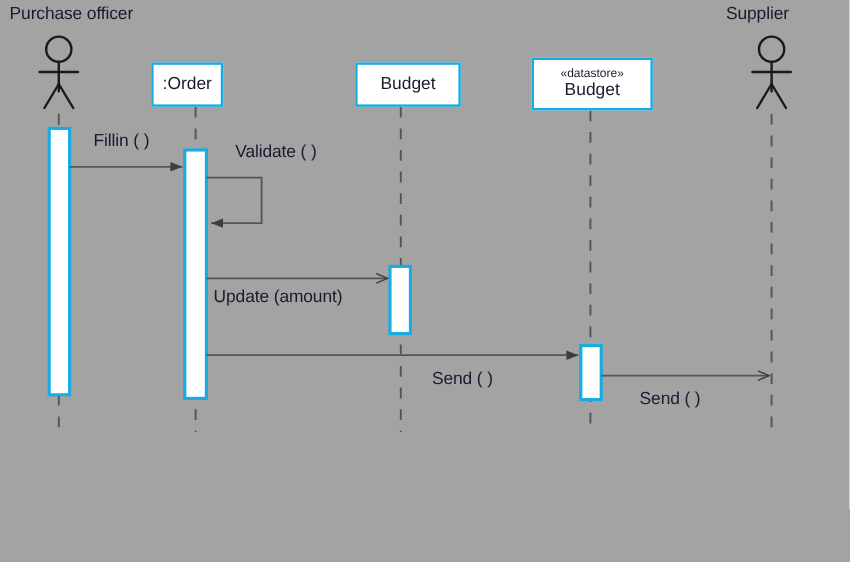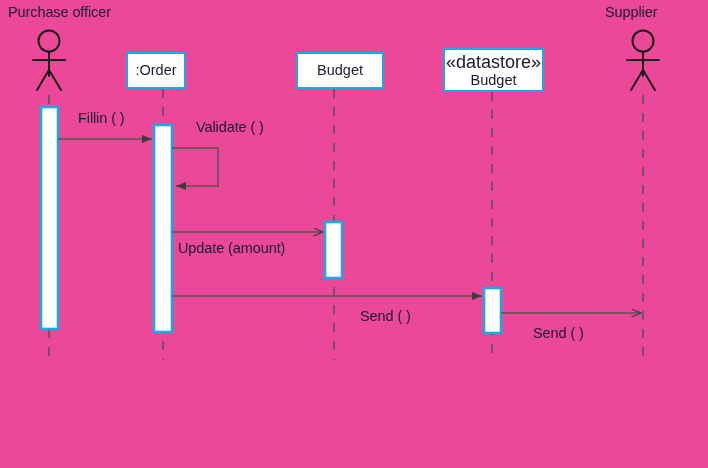--- a/index.html
+++ b/index.html
@@ -7,21 +7,21 @@
     padding: 0;
     background: #ffffff;
   }
   body {
     font-family: "Liberation Sans", sans-serif;
   }
   #canvas {
     position: relative;
     width: 708px;
     height: 468px;
-    background: #ec4899;
+    background: #a3a3a3;
     overflow: hidden;
     text-decoration: underline;
   }
   #diagram-svg {
     position: absolute;
     top: 0;
     left: 0;
   }
   .hdr-label {
     position: absolute;
@@ -37,21 +37,21 @@
     box-sizing: border-box;
     display: flex;
     flex-direction: column;
     align-items: center;
     justify-content: center;
     color: #1a1a2e;
     font-size: 14.5px;
     line-height: 1.12;
   }
   .lifeline-box .stereo {
-    font-size: 18px;
+    font-size: 10px;
   }
   .msg-label {
     position: absolute;
     font-size: 14.5px;
     color: #1a1a2e;
     white-space: nowrap;
     letter-spacing: -0.1px;
   }
 </style>
 </head>

